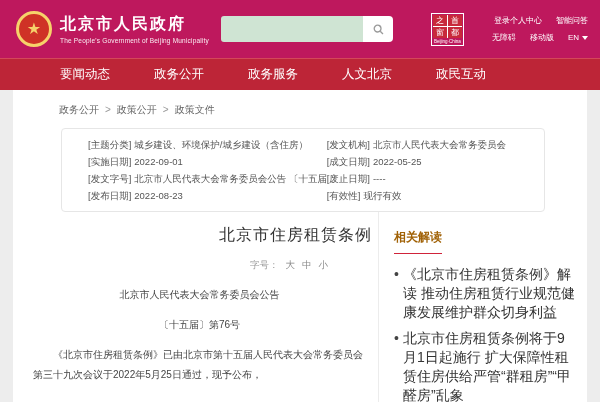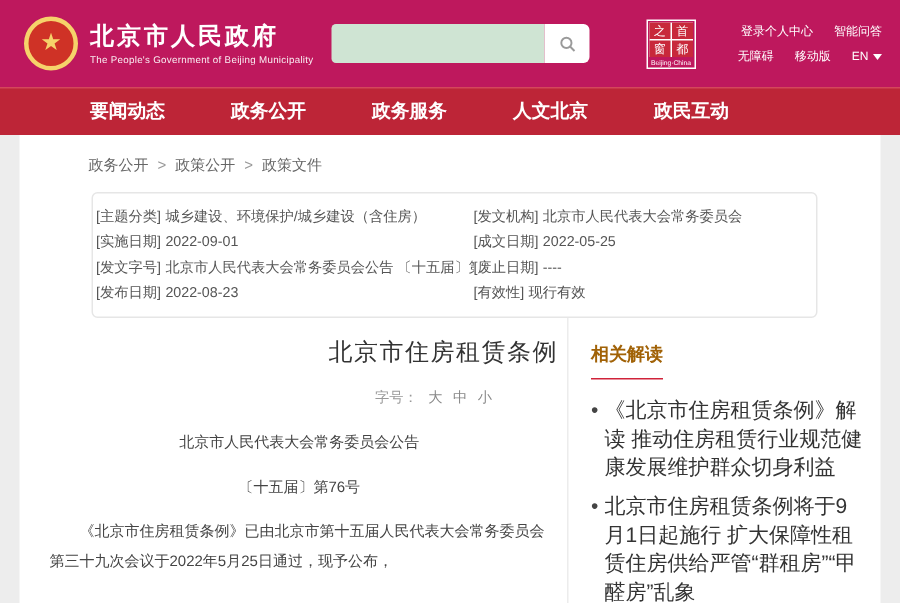--- a/index.html
+++ b/index.html
@@ -30,32 +30,32 @@
   .logo-caption { color:#fff; font-size:4.5px; margin-top:1px; white-space:nowrap; }
   .links { margin-left:28px; display:flex; flex-direction:column; gap:6px; font-size:8px; color:#fff; }
   .links-row { display:flex; gap:14px; justify-content:flex-end; }
   .links-row a { color:#fff; text-decoration:none; cursor:pointer; white-space:nowrap; display:flex; align-items:center; }
   .caret { width:0; height:0; border-left:3px solid transparent; border-right:3px solid transparent;
     border-top:4px solid #fff; margin-left:3px; display:inline-block; }
 
   
   .nav { height:32px; background:#bd2537; border-top:1px solid #d4475a;
     display:flex; align-items:center; padding-left:38px; }
-  .nav-item { width:94px; text-align:center; color:#fff; font-size:12.5px; font-weight:bold;
+  .nav-item { width:94px; text-align:center; color:#fff; font-size:12.5px; font-weight:normal;
     cursor:pointer; white-space:nowrap; }
 
   
   .page { width:574px; height:312px; margin:0 auto; background:#fff; overflow:hidden; }
 
   .breadcrumb { display:flex; gap:6px; padding:13px 0 11px 46px; font-size:10px; color:#666; }
   .crumb { cursor:pointer; }
   .crumb:not(:last-child)::after { content:">"; margin-left:6px; color:#999; }
 
   .meta-box { margin:0 42px 0 48px; border:1px solid #e6e6e6; border-radius:4px;
-    padding:7px 14px 7px 2px; display:flex; font-size:9.5px; color:#555; }
+    padding:7px 14px 7px 26px; display:flex; font-size:9.5px; color:#555; }
   .meta-col { line-height:17px; }
   .meta-col.left  { width:54%; }
   .meta-col.right { width:46%; }
   .meta-row { white-space:nowrap; overflow:hidden; }
   .meta-row b { font-weight:normal; margin-right:3px; }
 
   .main { display:flex; height:214px; }
   .article { flex:1; padding:0 6px 0 14px; color:#444; }
   .article-title { text-align:right; font-size:16px; color:#333; font-weight:500;
     margin-top:13px; letter-spacing:1px; }

